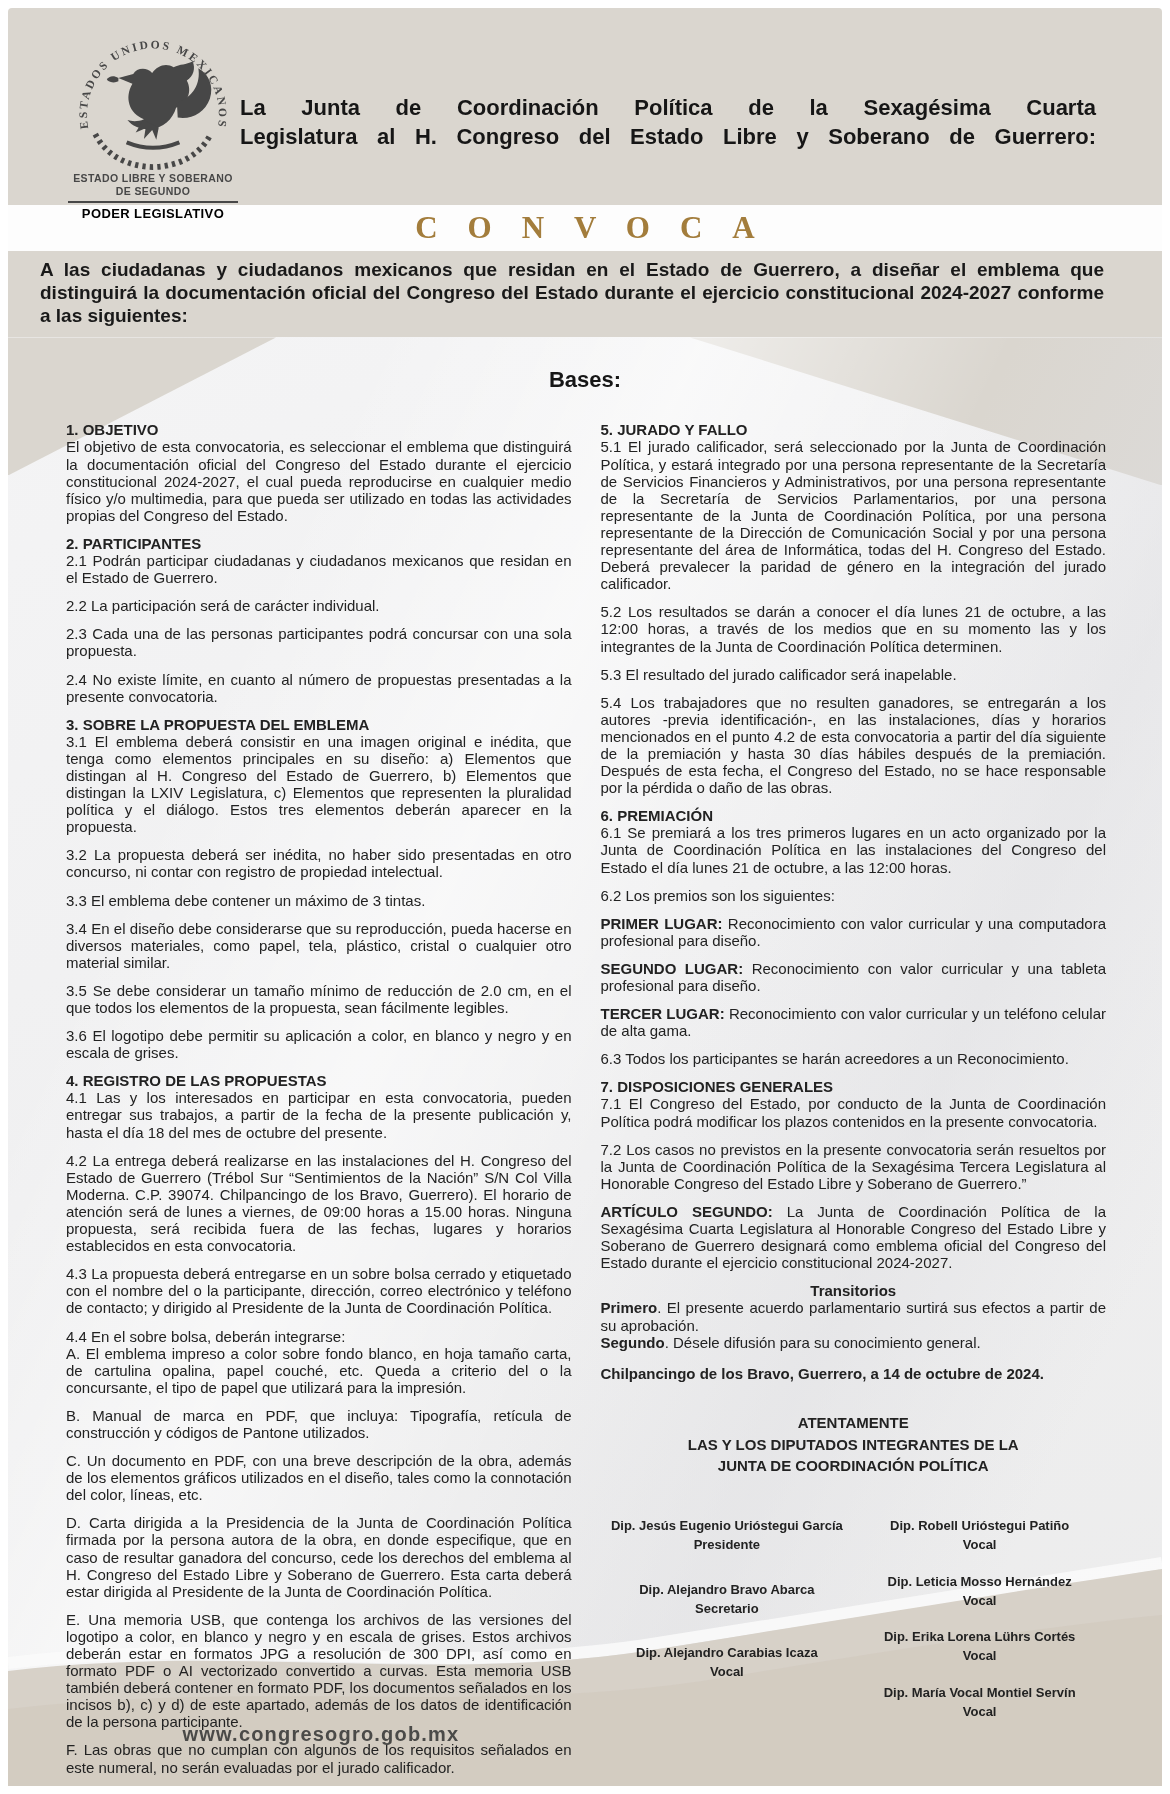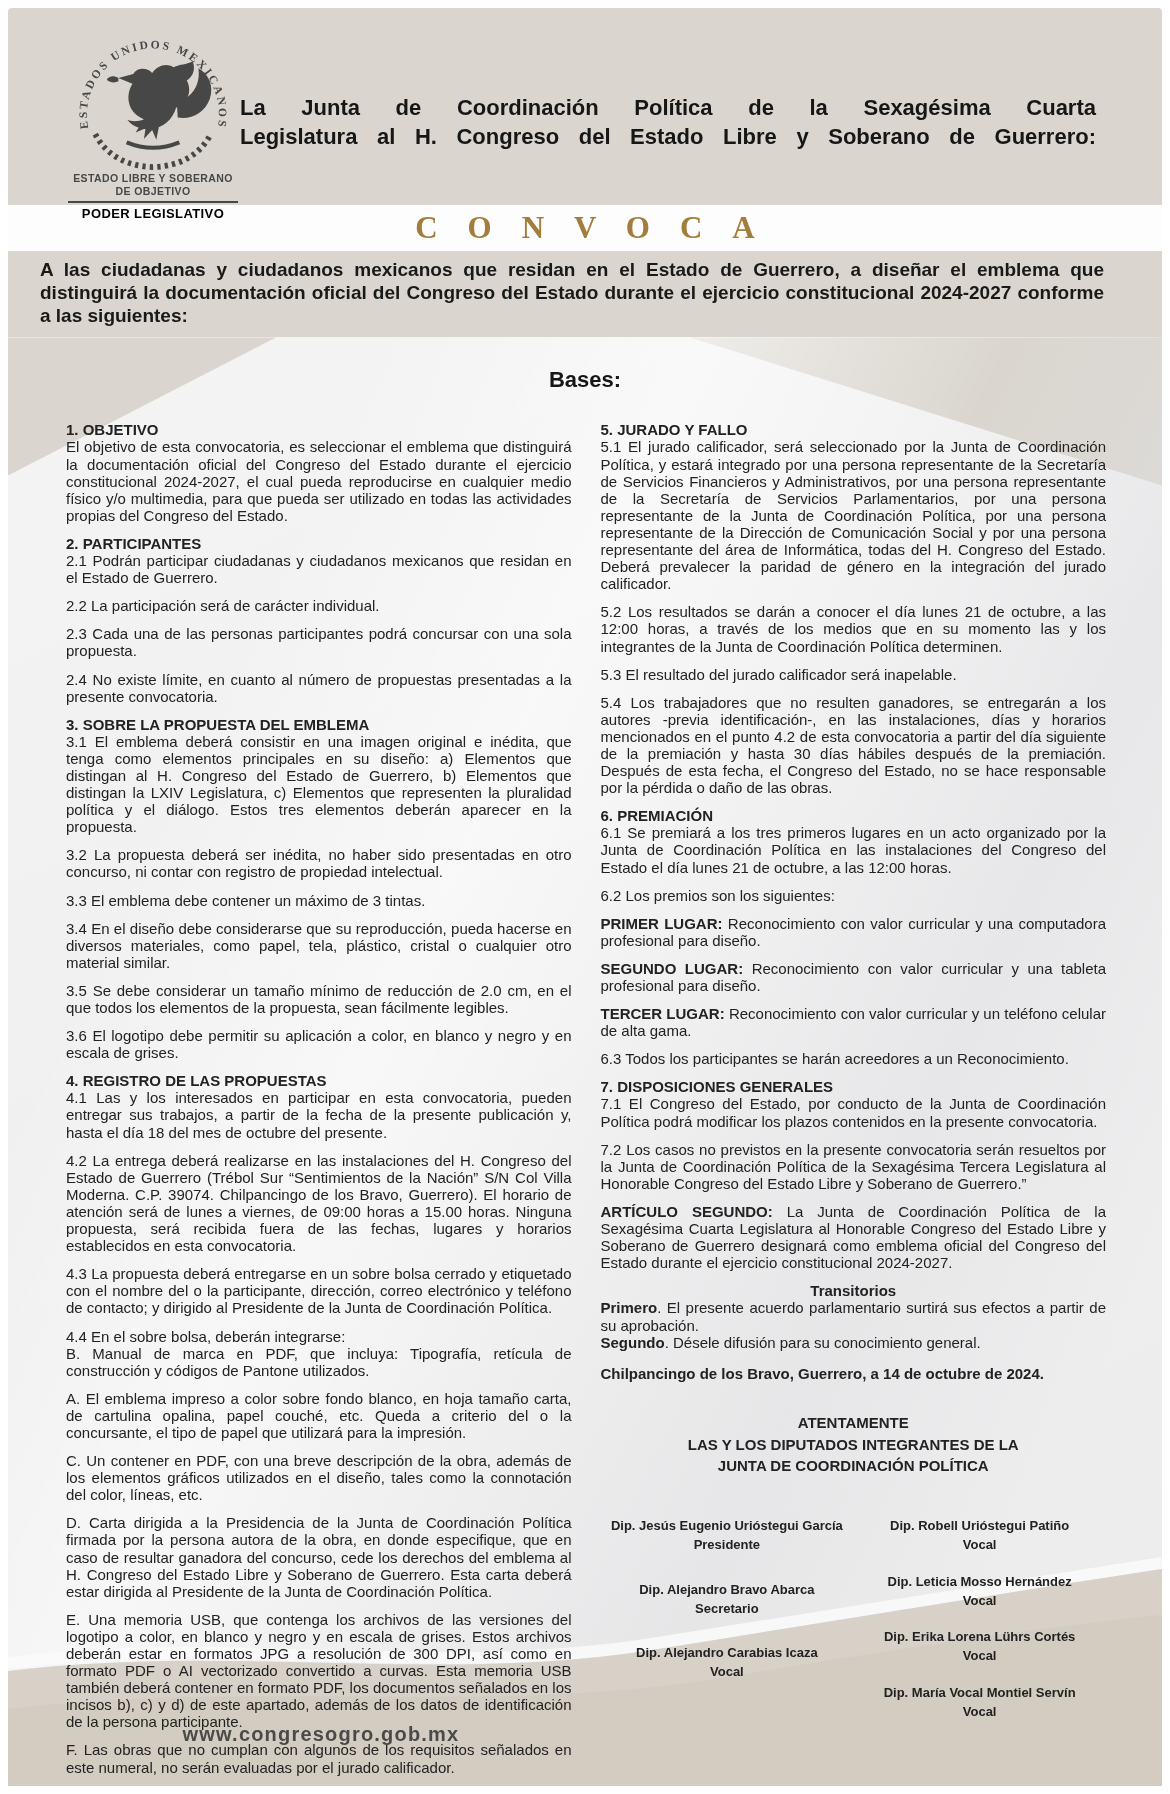--- a/index.html
+++ b/index.html
@@ -78,21 +78,21 @@
           <g fill="#474747">
             <path d="M99,62 C92,54 80,56 76,63 L58,68 L75,75 C65,92 71,111 89,118 C82,121 75,121 69,119 C75,127 86,131 97,130 C112,129 124,118 128,104 C142,99 148,84 141,71 C149,66 152,56 148,48 C140,52 133,51 125,55 C116,49 105,53 99,62 Z"></path>
             <path d="M129,98 C149,91 158,74 155,56 C168,63 174,78 169,93 C163,110 146,119 130,116 Z"></path>
             <path d="M88,119 L79,134 L91,129 L89,142 L99,131 L104,143 L107,128 Z"></path>
             <path d="M58,68 C52,64 46,66 44,70 C48,74 54,74 58,72 Z"></path>
           </g>
           <path d="M68,146 C90,155 110,155 132,146" fill="none" stroke="#474747" stroke-width="5"></path>
         </svg>
         <div class="seal-cap1">
           <span>ESTADO LIBRE Y SOBERANO</span><br>
-          <span>DE OBJETIVO</span>
+          <span>DE SEGUNDO</span>
         </div>
         <div class="seal-rule"></div>
         <div class="seal-cap3">PODER LEGISLATIVO</div>
       </div>
       <div class="header-title">
         <div class="tline">La Junta de Coordinación Política de la Sexagésima Cuarta</div>
         <div class="tline">Legislatura al H. Congreso del Estado Libre y Soberano de Guerrero:</div>
       </div>
     </div>
 
@@ -132,23 +132,23 @@
             <p><span>3.2 La propuesta deberá ser inédita, no haber sido presentadas en otro concurso, ni contar con registro de propiedad intelectual.</span></p>
             <p><span>3.3 El emblema debe contener un máximo de 3 tintas.</span></p>
             <p><span>3.4 En el diseño debe considerarse que su reproducción, pueda hacerse en diversos  materiales, como papel, tela, plástico, cristal o cualquier otro material similar.</span></p>
             <p><span>3.5 Se debe considerar un tamaño mínimo de reducción de 2.0 cm, en el que todos los elementos de la propuesta, sean fácilmente legibles.</span></p>
             <p><span>3.6 El logotipo debe permitir su aplicación a color, en blanco y negro y en escala de grises.</span></p>
             <div class="h">4. REGISTRO DE LAS PROPUESTAS</div>
             <p><span>4.1 Las y los interesados en participar en esta convocatoria, pueden entregar sus trabajos, a partir de la fecha de la presente publicación y, hasta el día 18 del mes de octubre del presente.</span></p>
             <p><span>4.2 La entrega deberá realizarse en las instalaciones del H. Congreso del Estado de Guerrero (Trébol Sur “Sentimientos de la Nación” S/N Col Villa Moderna. C.P. 39074. Chilpancingo de los Bravo, Guerrero). El horario de atención será de lunes a viernes, de 09:00 horas a 15.00 horas. Ninguna propuesta, será recibida fuera de las fechas, lugares y horarios establecidos en esta convocatoria.</span></p>
             <p><span>4.3 La propuesta deberá entregarse en un sobre bolsa cerrado y etiquetado con el nombre del o la participante, dirección, correo electrónico y teléfono de contacto; y dirigido al Presidente de la Junta de Coordinación Política.</span></p>
             <p class="p0"><span>4.4 En el sobre bolsa, deberán integrarse:</span></p>
+            <p><span>A.    El emblema impreso a color sobre fondo blanco, en hoja tamaño carta, de cartulina opalina, papel couché, etc. Queda a criterio del o la concursante, el tipo de papel que utilizará para la impresión.</span></p>
             <p><span>B.      Manual de marca en PDF, que incluya: Tipografía, retícula de construcción y códigos de Pantone utilizados.</span></p>
-            <p><span>A.    El emblema impreso a color sobre fondo blanco, en hoja tamaño carta, de cartulina opalina, papel couché, etc. Queda a criterio del o la concursante, el tipo de papel que utilizará para la impresión.</span></p>
-            <p><span>C.  Un contener en PDF, con una breve descripción de la obra, además de los elementos gráficos utilizados en el diseño, tales como la connotación del color, líneas, etc.</span></p>
+            <p><span>C.  Un documento en PDF, con una breve descripción de la obra, además de los elementos gráficos utilizados en el diseño, tales como la connotación del color, líneas, etc.</span></p>
             <p><span>D.   Carta dirigida a la Presidencia de la Junta de Coordinación Política firmada por la persona autora de la obra, en donde especifique, que en caso de resultar ganadora del concurso, cede los derechos del emblema al H. Congreso del Estado Libre y Soberano de Guerrero. Esta carta deberá estar dirigida al Presidente de la Junta de Coordinación Política.</span></p>
             <p><span>E.    Una memoria USB, que contenga los archivos de las versiones del logotipo a color, en blanco y negro y en escala de grises. Estos archivos deberán estar en formatos JPG a resolución de 300 DPI, así como en formato PDF o AI vectorizado convertido a curvas. Esta memoria USB también deberá contener en formato PDF, los documentos señalados en los incisos b), c) y d) de este apartado, además de los datos de identificación de la persona participante.</span></p>
             <p><span>F.    Las obras que no cumplan con algunos de los requisitos señalados en este numeral, no serán evaluadas por el jurado calificador.</span></p>
           </div>
         <div class="col" id="right-col">
             <div class="h">5. JURADO Y FALLO</div>
             <p><span>5.1 El jurado calificador, será seleccionado por la Junta de Coordinación Política, y estará integrado por una persona representante de la Secretaría de Servicios Financieros y Administrativos, por una persona representante de la Secretaría de Servicios Parlamentarios, por una persona representante de la Junta de Coordinación Política, por una persona representante de la Dirección de Comunicación Social y por una persona representante del área de Informática, todas del H. Congreso del Estado. Deberá prevalecer la paridad de género en la integración del jurado calificador.</span></p>
             <p><span>5.2 Los resultados se darán a conocer el día lunes 21 de octubre, a las 12:00 horas, a través de los medios que en su momento las y los integrantes de la Junta de Coordinación Política determinen.</span></p>
             <p><span>5.3 El resultado del jurado calificador será inapelable.</span></p>
             <p><span>5.4 Los trabajadores que no resulten ganadores, se entregarán a los autores -previa identificación-, en las instalaciones, días y horarios mencionados en el punto 4.2 de esta convocatoria a partir del día siguiente de la premiación y hasta 30 días hábiles después de la premiación. Después de esta fecha, el Congreso del Estado, no se hace responsable por la pérdida o daño de las obras.</span></p>

